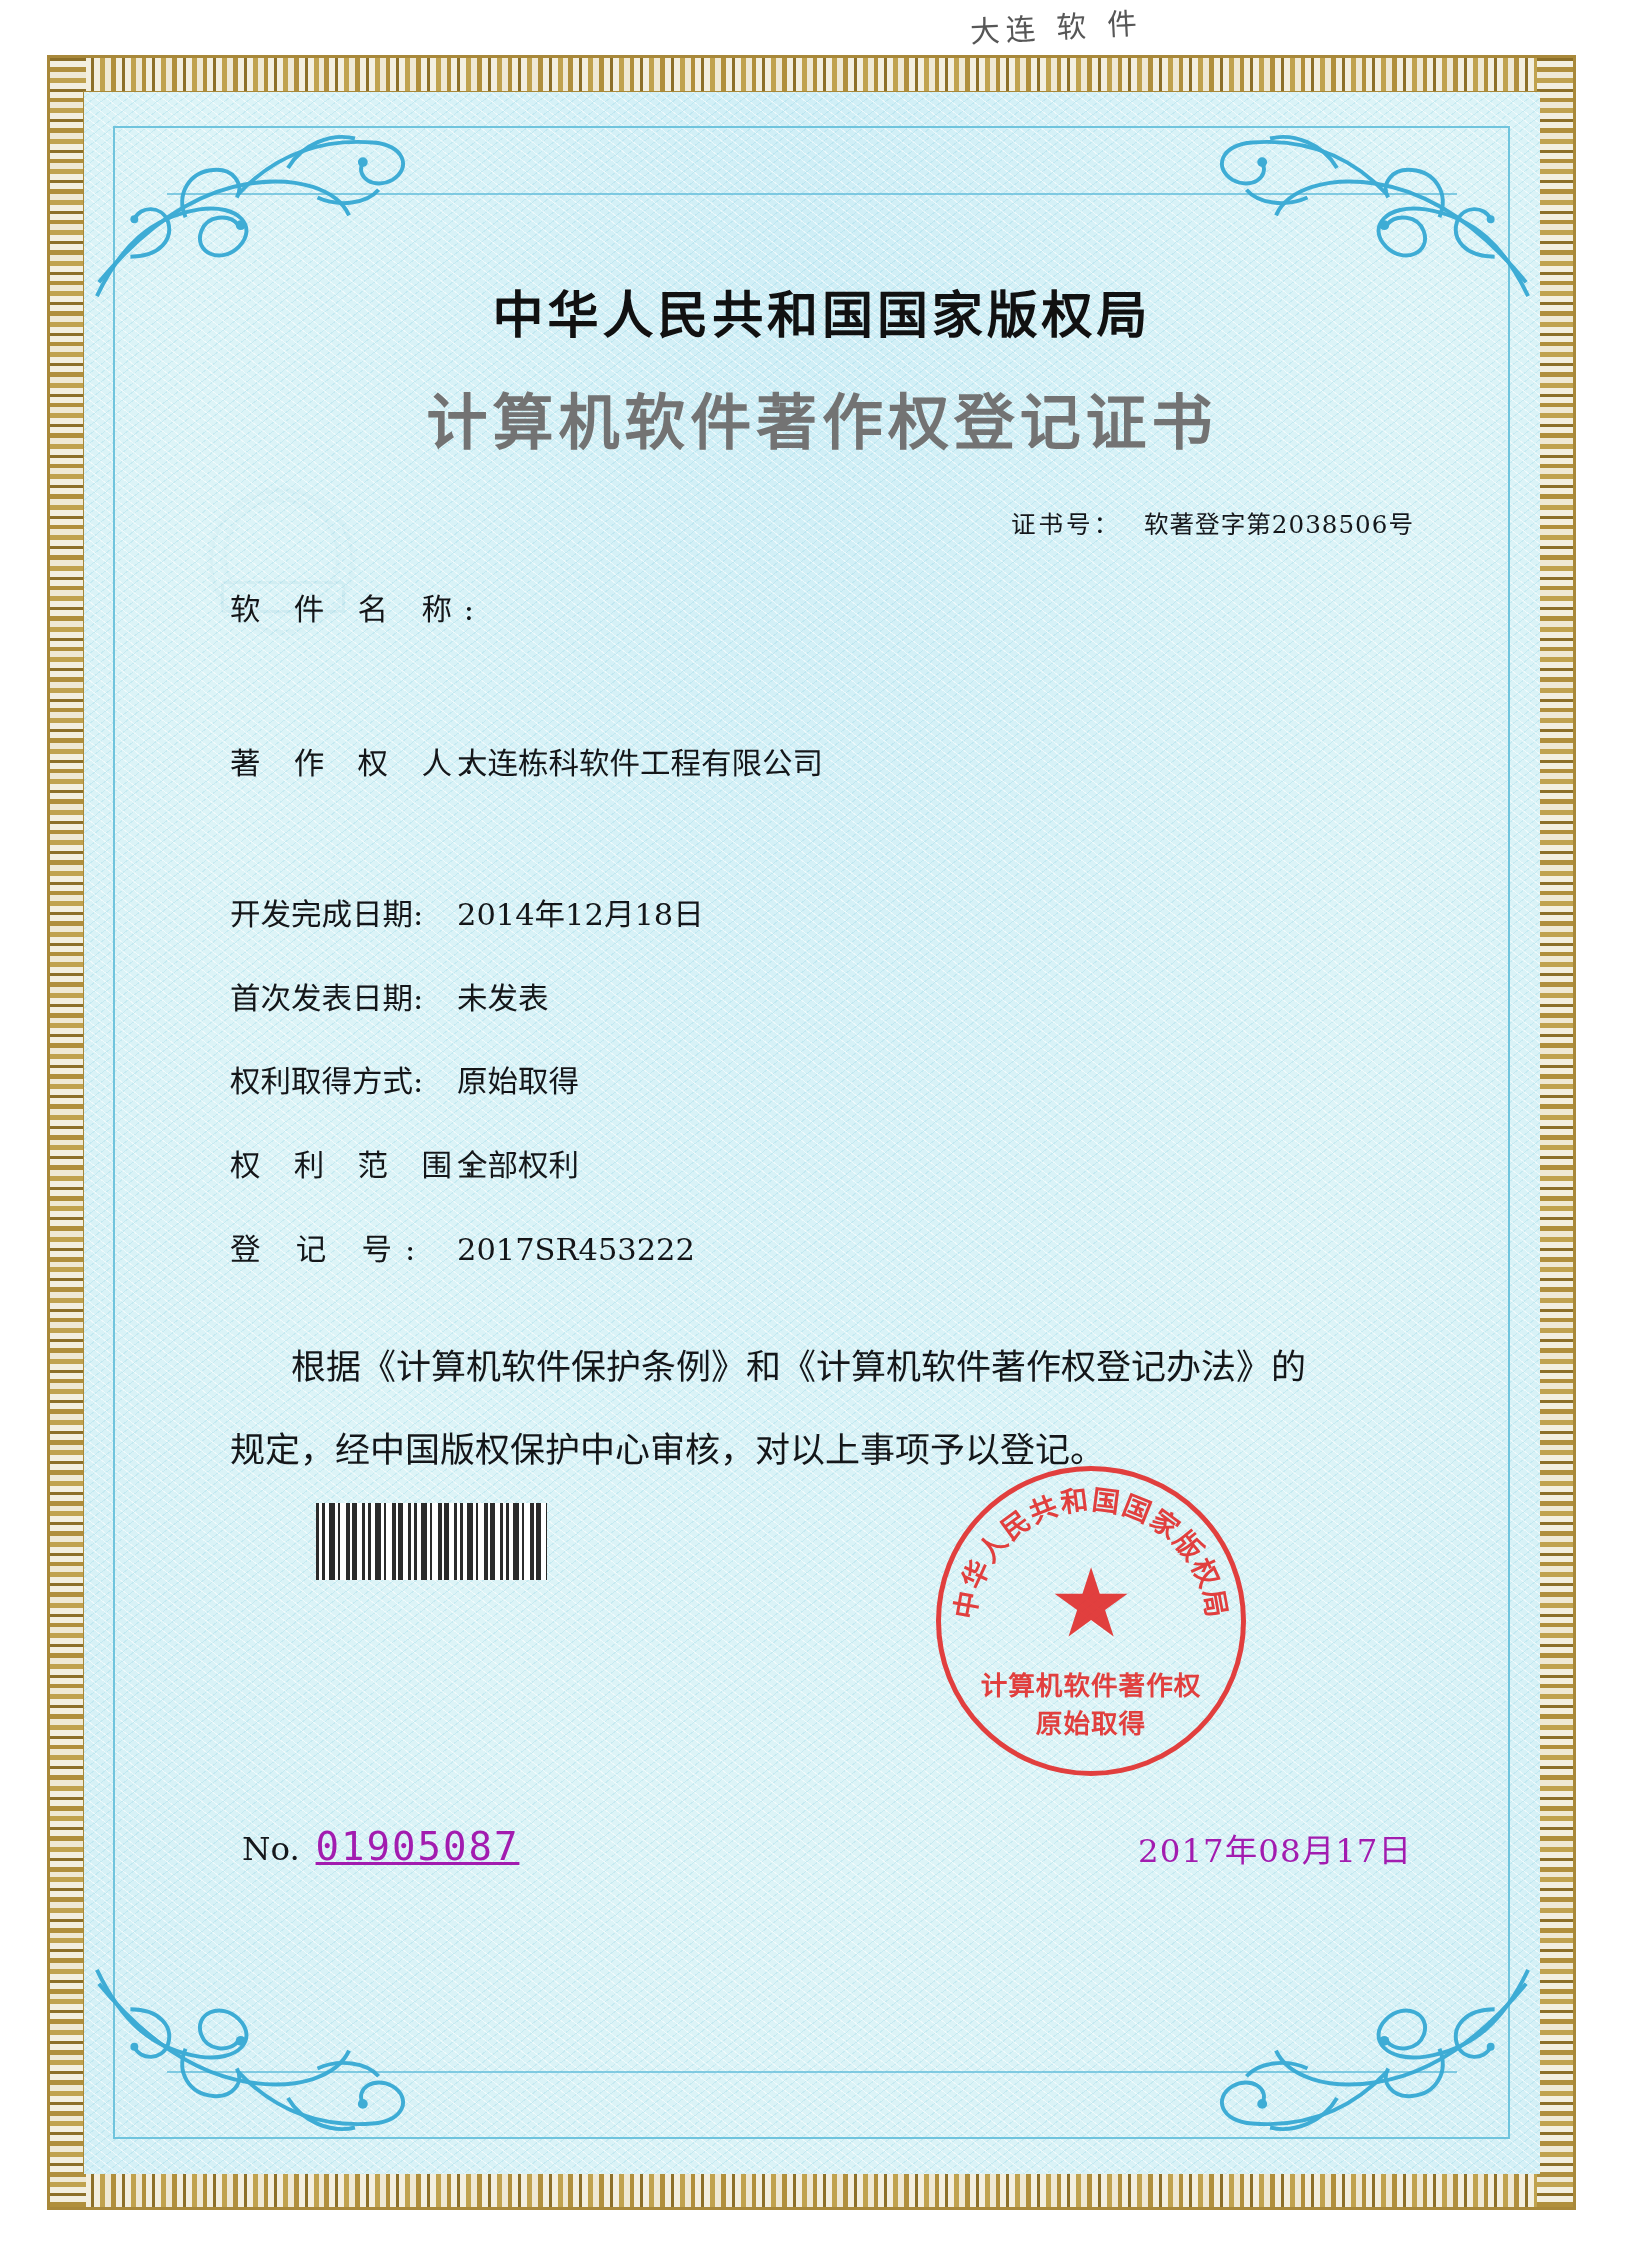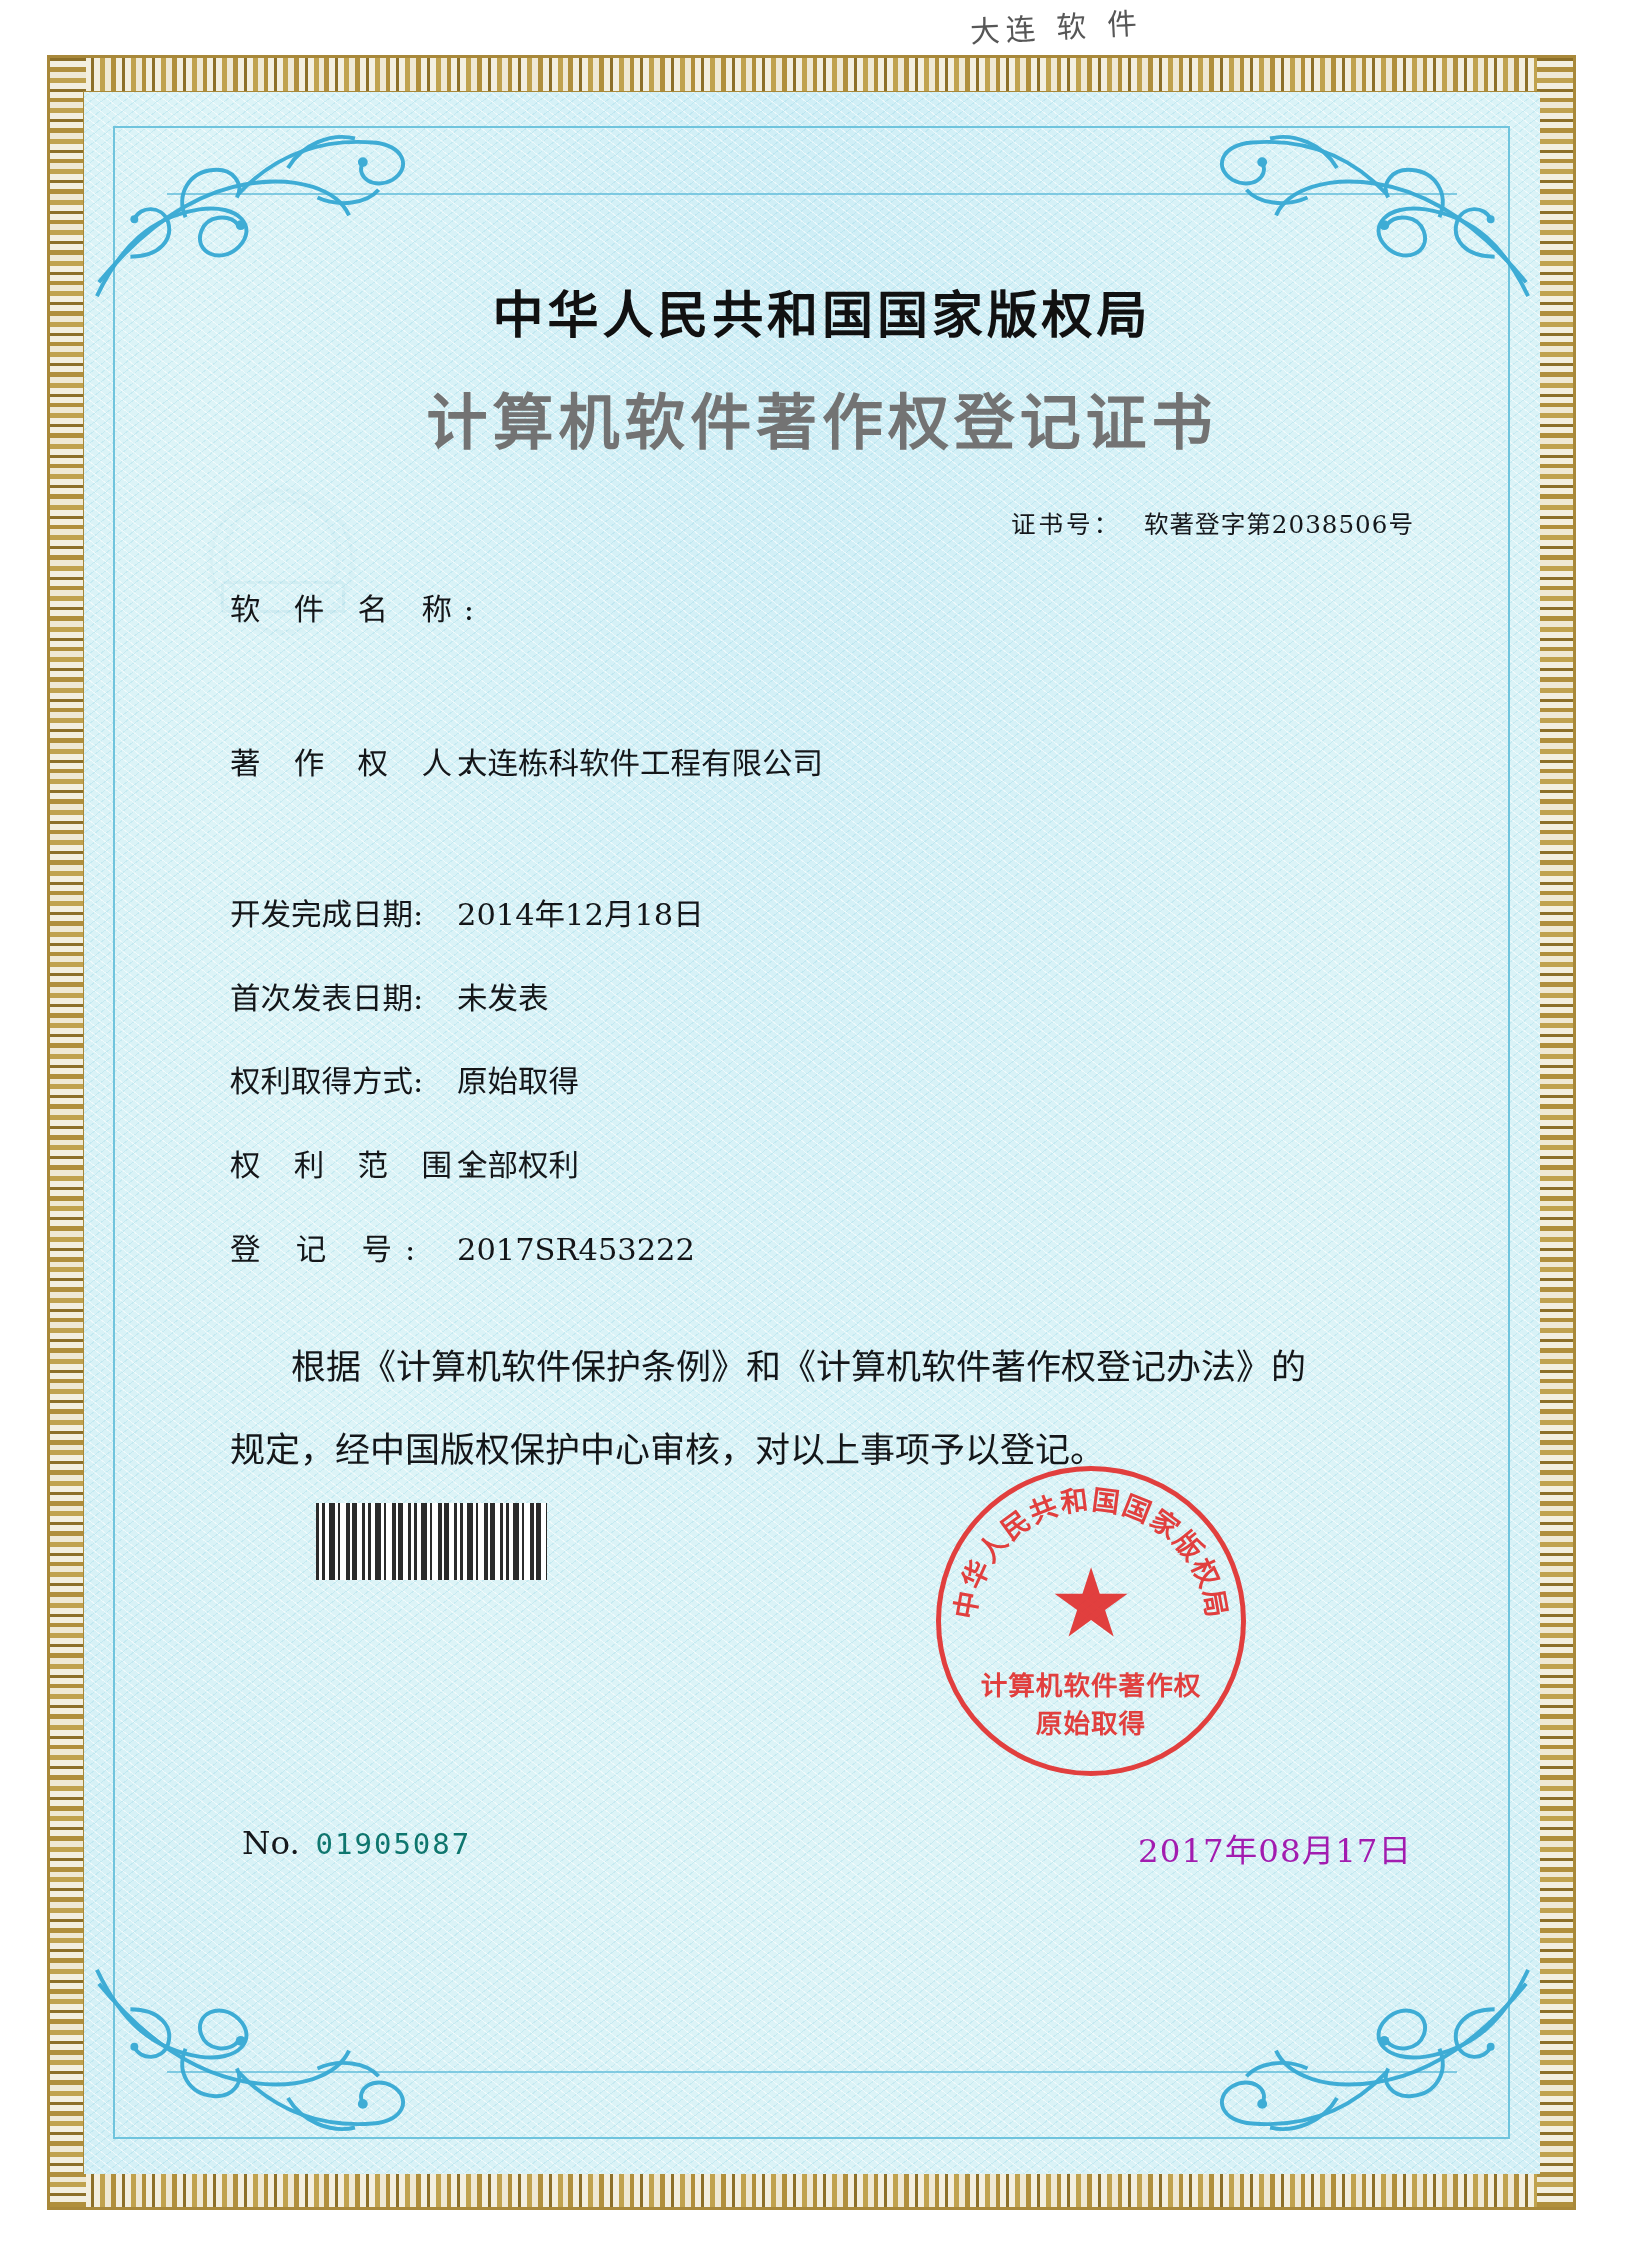--- a/index.html
+++ b/index.html
@@ -306,25 +306,26 @@
   
   .doc-no {
     position: absolute;
     left: 246px;
     top: 1647px;
     font-size: 32.5px;
     font-family: "DejaVu Serif", "Liberation Serif", serif;
     color: #15171b;
   }
   .doc-no .num {
-    color: #0f766e;
+    color: #a21caf;
     margin-left: 15.8px;
     letter-spacing: 2px;
     font-family: "DejaVu Sans Mono", "Liberation Mono", monospace;
-    font-size: 29px;
+    font-size: 39px;
+    text-decoration: underline;
   }
   .issue-date {
     position: absolute;
     right: 187px;
     top: 1647px;
     font-size: 32.5px;
     font-family: "DejaVu Serif", "Liberation Serif", serif;
     color: #a21caf;
     letter-spacing: 1px;
   }

